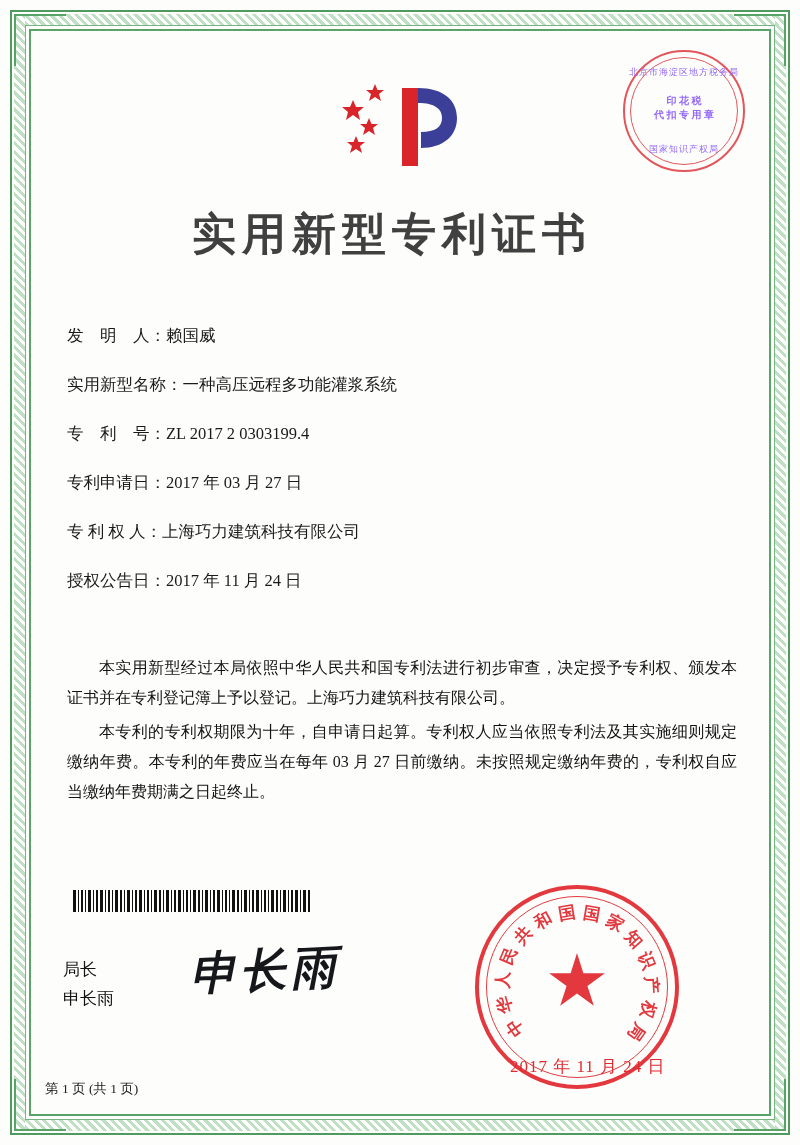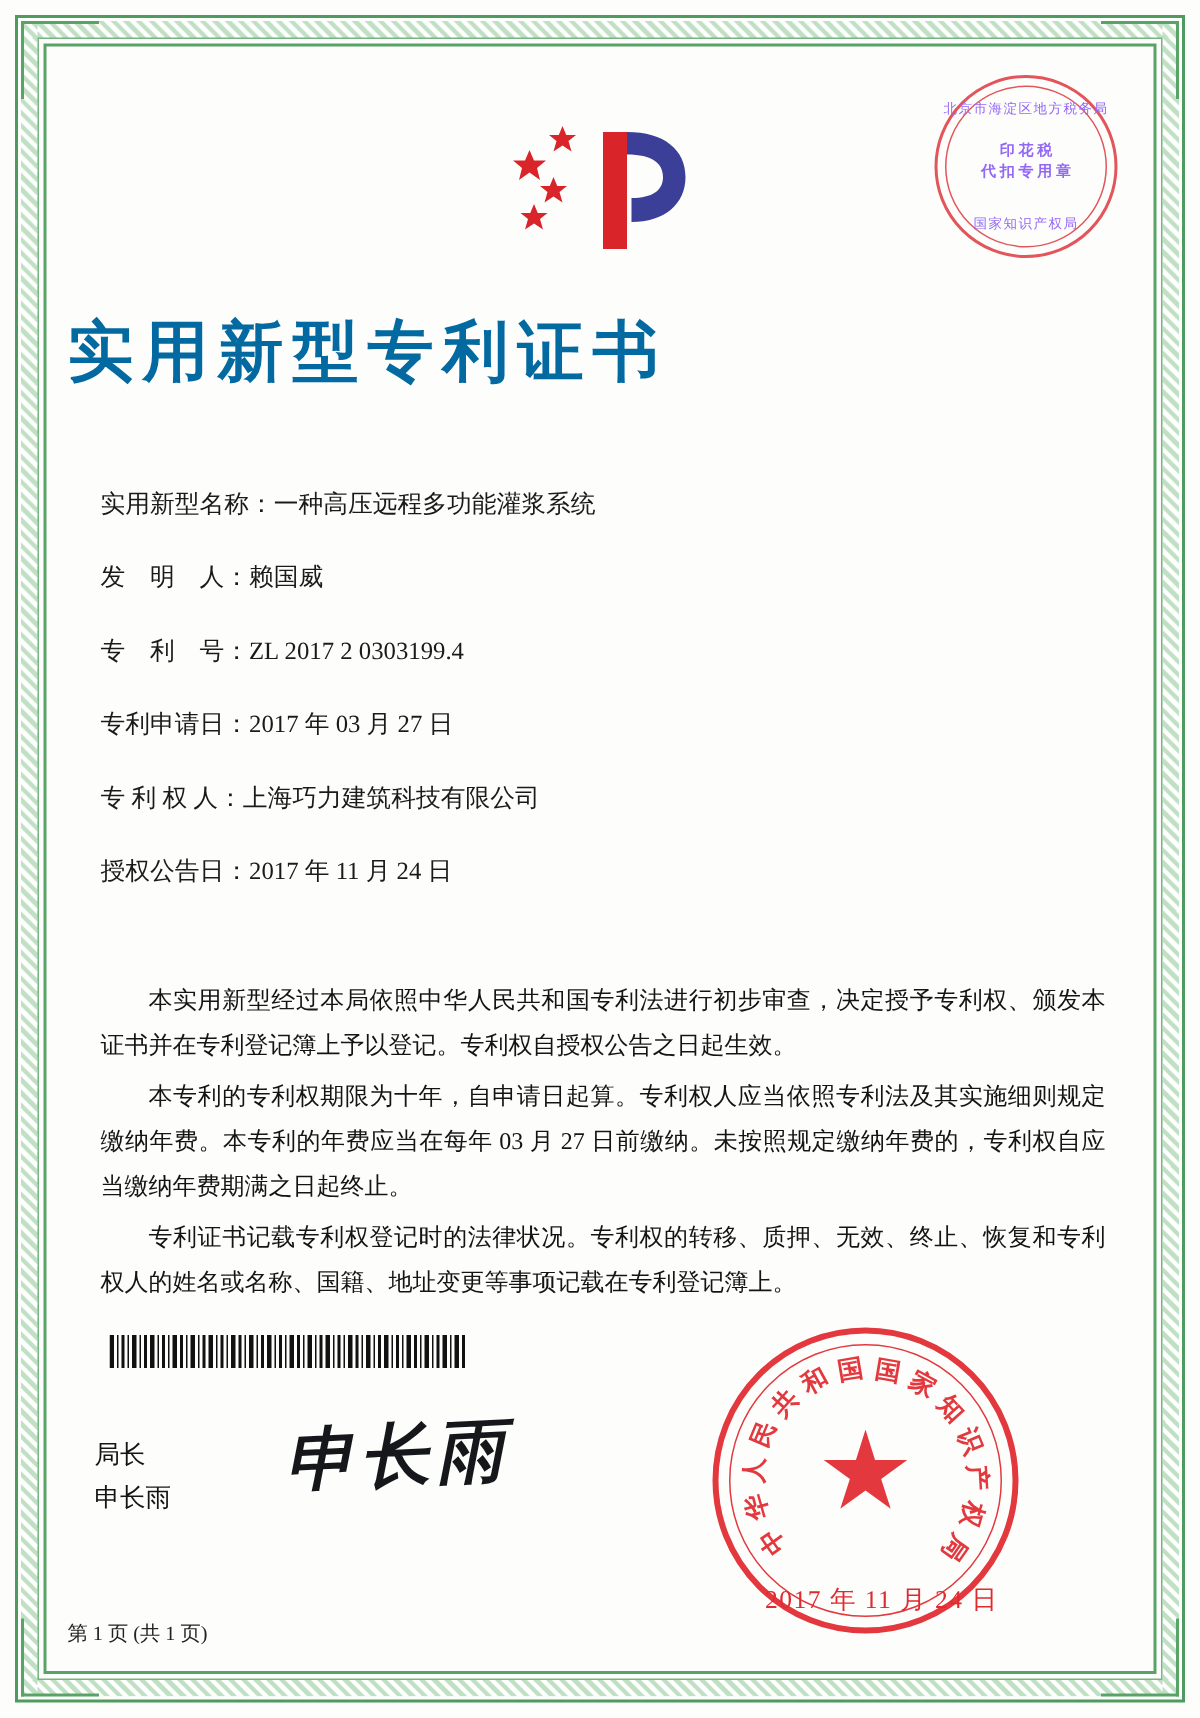--- a/index.html
+++ b/index.html
@@ -132,25 +132,25 @@
     text-align: center;
     font-size: 10px;
     line-height: 14px;
     font-weight: bold;
   }
 
   .title {
     position: absolute;
     left: 0; right: 16px;
     top: 160px;
-    text-align: left;
+    text-align: center;
     font-size: 44px;
     font-weight: bold;
     letter-spacing: 6px;
-    color: #0369a1;
+    color: #404040;
     font-family: "Liberation Serif", "DejaVu Serif", serif;
   }
 
   
   .fields {
     position: absolute;
     left: 22px;
     right: 10px;
     top: 280px;
     font-size: 16.5px;
@@ -312,43 +312,42 @@
         <div>印 花 税</div>
         <div>代 扣 专 用 章</div>
       </div>
       <div class="arc-bottom">国家知识产权局</div>
     </div>
 
     <div class="title">实用新型专利证书</div>
 
     <div class="fields">
       <div class="field-row">
+        <span class="field-label">发　明　人：</span><span class="field-value">赖国威</span>
+      </div>
+      <div class="field-row">
         <span class="field-label">实用新型名称：</span><span class="field-value">一种高压远程多功能灌浆系统</span>
       </div>
       <div class="field-row">
-        <span class="field-label">发　明　人：</span><span class="field-value">赖国威</span>
-      </div>
-      <div class="field-row">
         <span class="field-label">专　利　号：</span><span class="field-value">ZL 2017 2 0303199.4</span>
       </div>
       <div class="field-row">
         <span class="field-label">专利申请日：</span><span class="field-value">2017 年 03 月 27 日</span>
       </div>
       <div class="field-row">
         <span class="field-label">专 利 权 人：</span><span class="field-value">上海巧力建筑科技有限公司</span>
       </div>
       <div class="field-row">
         <span class="field-label">授权公告日：</span><span class="field-value">2017 年 11 月 24 日</span>
       </div>
     </div>
 
     <div class="paragraphs">
-      <p>本实用新型经过本局依照中华人民共和国专利法进行初步审查，决定授予专利权、颁发本证书并在专利登记簿上予以登记。专利权自授权公告之日起生效。</p>
+      <p>本实用新型经过本局依照中华人民共和国专利法进行初步审查，决定授予专利权、颁发本证书并在专利登记簿上予以登记。上海巧力建筑科技有限公司。</p>
       <p>本专利的专利权期限为十年，自申请日起算。专利权人应当依照专利法及其实施细则规定缴纳年费。本专利的年费应当在每年 03 月 27 日前缴纳。未按照规定缴纳年费的，专利权自应当缴纳年费期满之日起终止。</p>
-      <p>专利证书记载专利权登记时的法律状况。专利权的转移、质押、无效、终止、恢复和专利权人的姓名或名称、国籍、地址变更等事项记载在专利登记簿上。</p>
     </div>
 
     <div class="barcode">
       <svg viewBox="0 0 238 22" width="238" height="22" xmlns="http://www.w3.org/2000/svg">
         <g fill="#111">
           <rect x="0" y="0" width="3" height="22"></rect>
             <rect x="5" y="0" width="1" height="22"></rect>
           <rect x="8" y="0" width="2" height="22"></rect>
             <rect x="12" y="0" width="1" height="22"></rect>
           <rect x="15" y="0" width="3" height="22"></rect>

